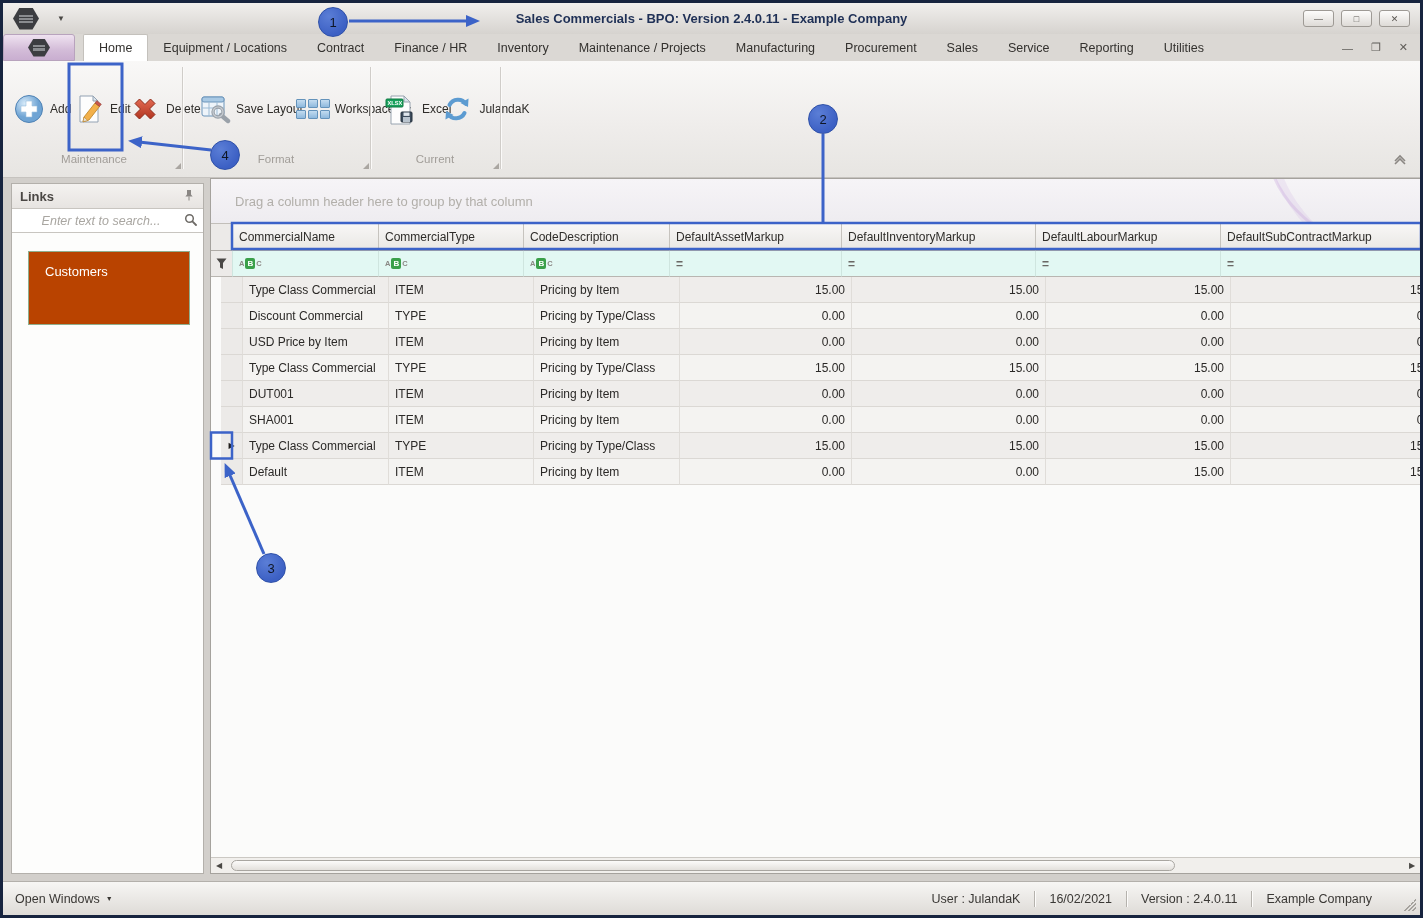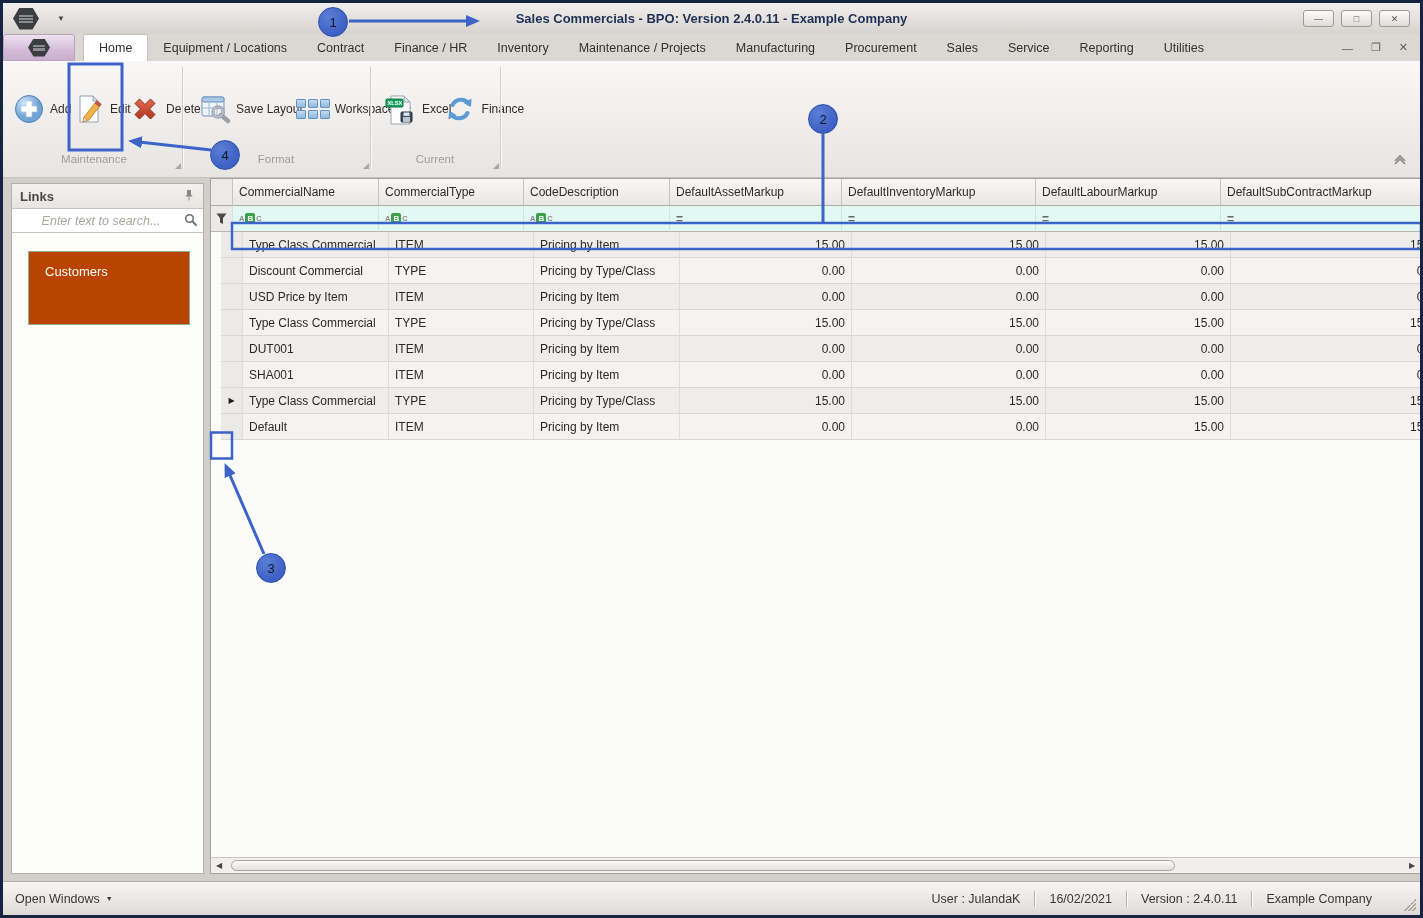--- a/index.html
+++ b/index.html
@@ -265,21 +265,21 @@
         </div>
         <div class="rbtn" style="margin-left:6px;">
           <div class="icon">
             <svg width="34" height="34" viewBox="0 0 34 34">
               <path d="M9.5 13 A9.5 9.5 0 0 1 26 12" fill="none" stroke="#5c9bd1" stroke-width="4" stroke-linecap="round"></path>
               <path d="M24.5 21 A9.5 9.5 0 0 1 8 22" fill="none" stroke="#5c9bd1" stroke-width="4" stroke-linecap="round"></path>
               <path d="M28.5 6.5 L28 15 L20.5 11z" fill="#5c9bd1"></path>
               <path d="M5.5 27.5 L6 19 L13.5 23z" fill="#5c9bd1"></path>
             </svg>
           </div>
-          <div class="lbl">Finance</div>
+          <div class="lbl">JulandaK</div>
         </div>
       </div>
       <div class="rlabel">Current</div>
       <div class="launcher"></div>
       <div class="sep"></div>
     </div>
 
     <div class="ribbon-chevron">
       <svg width="16" height="12" viewBox="0 0 16 12">
           <path d="M3 10 L8 5 L13 10 M3 7 L8 2 L13 7" fill="none" stroke="#8b8783" stroke-width="1.6"></path>
@@ -304,20 +304,25 @@
             <circle cx="5.5" cy="5.5" r="3.8" fill="none" stroke="#6e6b67" stroke-width="1.5"></circle>
             <path d="M8.4 8.4 L12 12" stroke="#6e6b67" stroke-width="1.8" stroke-linecap="round"></path>
           </svg>
       </span>
     </div>
     <div class="tile">Customers</div>
   </div>
   <div class="splitter"></div>
 
   <div class="grid-area">
+    <div class="groupby">
+      <div class="swirl sw1"></div>
+        <div class="swirl sw2"></div>
+      <div class="hint">Drag a column header here to group by that column</div>
+    </div>
 
     <div class="grow hrow">
       <div class="hc ind"></div>
       <div class="hc c0">CommercialName</div>
       <div class="hc c1">CommercialType</div>
       <div class="hc c2">CodeDescription</div>
       <div class="hc c3">DefaultAssetMarkup</div>
       <div class="hc c4">DefaultInventoryMarkup</div>
       <div class="hc c5">DefaultLabourMarkup</div>
       <div class="hc c6">DefaultSubContractMarkup</div>

